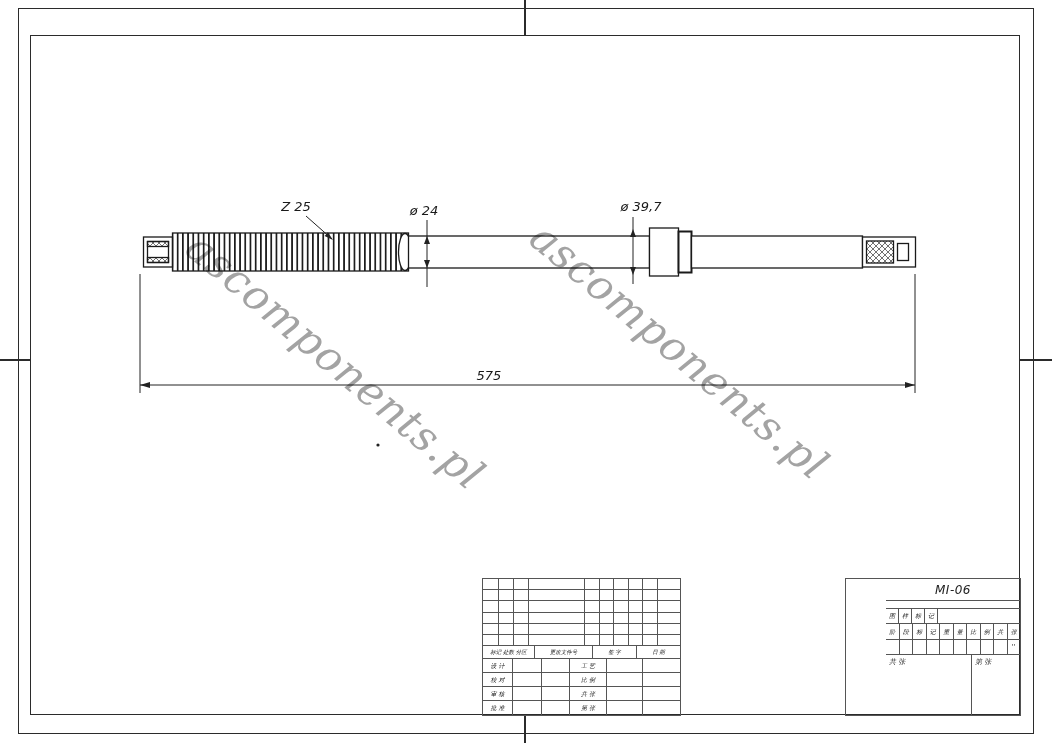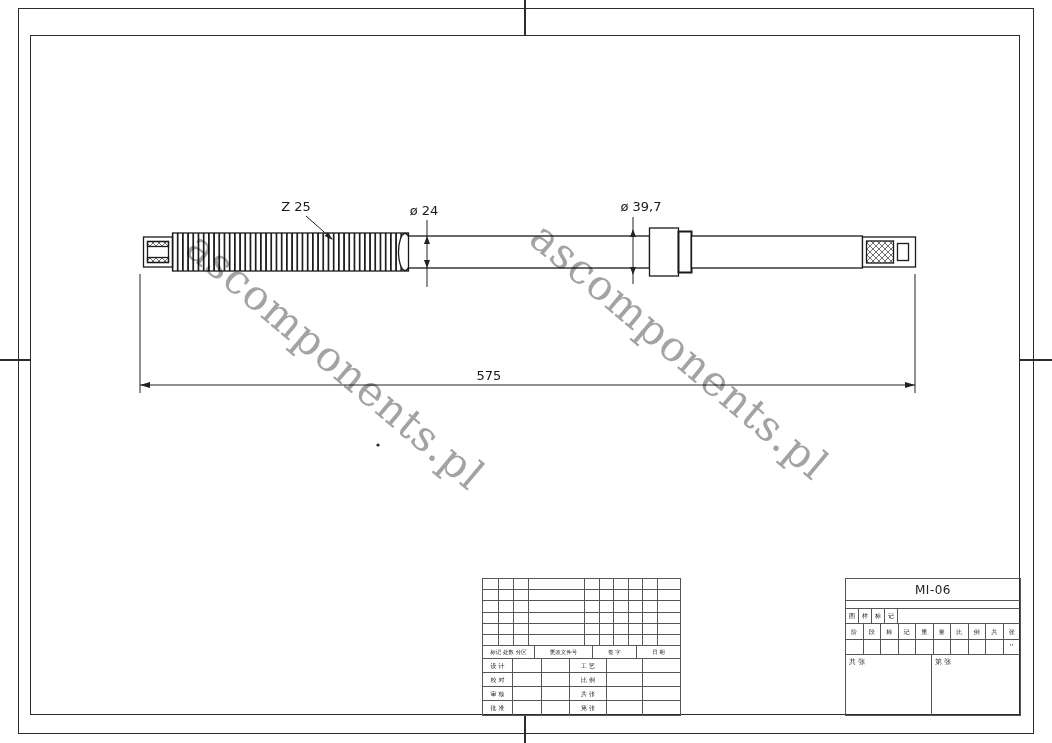--- a/index.html
+++ b/index.html
@@ -1,18 +1,18 @@
 <!DOCTYPE html>
 <html><head>
 <meta charset="utf-8">
 <style>
   * { box-sizing: border-box; margin: 0; padding: 0; }
   html,body { width:1052px; height:743px; background:#fff; overflow:hidden;
               font-family:"DejaVu Sans", sans-serif; }
-  .page { position:relative; width:1052px; height:743px; background:#fff; }
+  .page { position:relative; width:1052px; height:743px; background:#fff;font-style:italic; }
 
   
   .outer-border { position:absolute; left:18px; top:8px; width:1016px; height:726px;
                   border:1.5px solid #2b2b2b; }
   .inner-border { position:absolute; left:30px; top:35px; width:990px; height:680px;
                   border:1.2px solid #2b2b2b; }
   .tick { position:absolute; background:#2b2b2b; }
   .tick-top    { left:524px; top:0;     width:1.5px; height:35px; }
   .tick-bottom { left:524px; top:715px; width:1.5px; height:28px; }
   .tick-right  { left:1020px; top:359px; width:32px; height:1.5px; }
@@ -25,21 +25,21 @@
   .watermark { position:absolute; font-family:"DejaVu Serif", serif; font-size:42px;
                color:#a3a3a3; white-space:nowrap; letter-spacing:1px;
                transform-origin:0 0; transform:rotate(40deg);
                mix-blend-mode:multiply; pointer-events:none; }
   .wm1 { left:208px; top:222px; }
   .wm2 { left:552px; top:212px; }
 
   
   .tb { position:absolute; border:1px solid #555; background:transparent; color:#222; }
   .tb-left  { left:482px; top:578px; width:199px; height:138px; }
-  .tb-right { left:845px; top:578px; width:176px; height:138px; }
+  .tb-right { left:845px; top:578px; width:176px; height:138px;padding-left:40px; }
 
   .rev-grid { position:absolute; left:0; top:0; width:100%; height:67px;
     border-bottom:1px solid #555;
     background-image:
       linear-gradient(#555,#555), linear-gradient(#555,#555), linear-gradient(#555,#555),
       linear-gradient(#555,#555), linear-gradient(#555,#555), linear-gradient(#555,#555),
       linear-gradient(#555,#555), linear-gradient(#555,#555), linear-gradient(#555,#555),
       repeating-linear-gradient(to bottom, transparent 0, transparent 10.2px, #555 10.2px, #555 11.2px);
     background-repeat:no-repeat,no-repeat,no-repeat,no-repeat,no-repeat,no-repeat,no-repeat,no-repeat,no-repeat,no-repeat;
     background-size:1px 100%,1px 100%,1px 100%,1px 100%,1px 100%,1px 100%,1px 100%,1px 100%,1px 100%,100% 100%;

